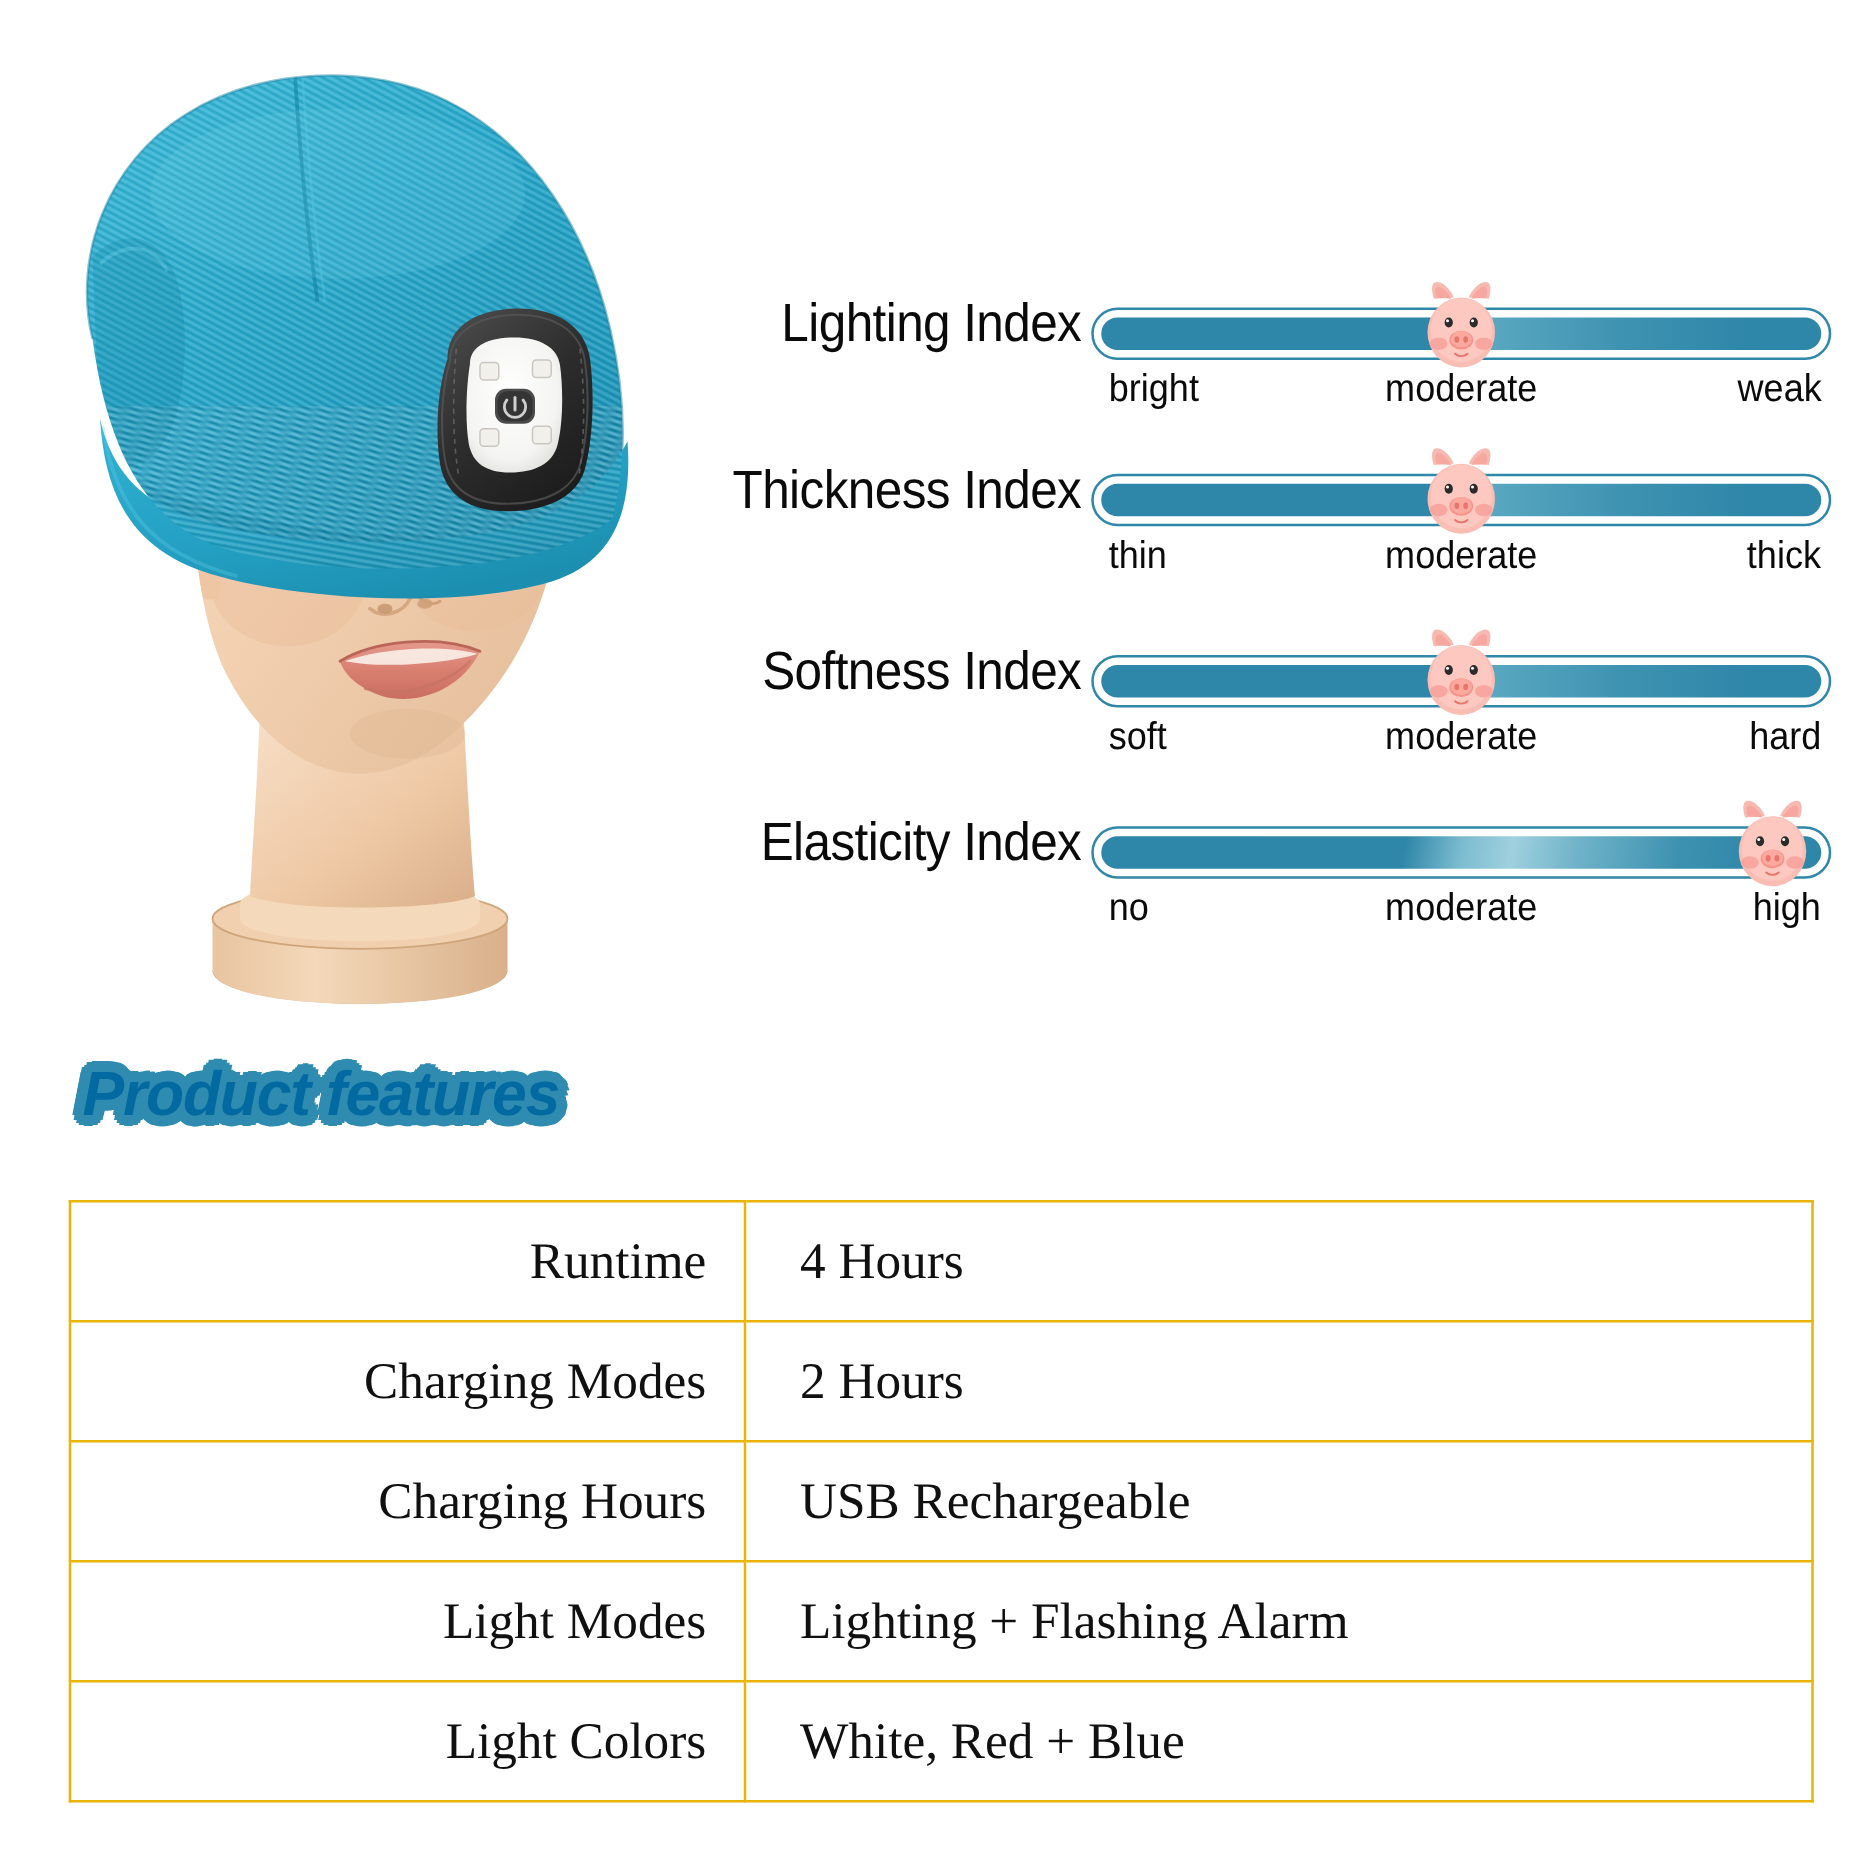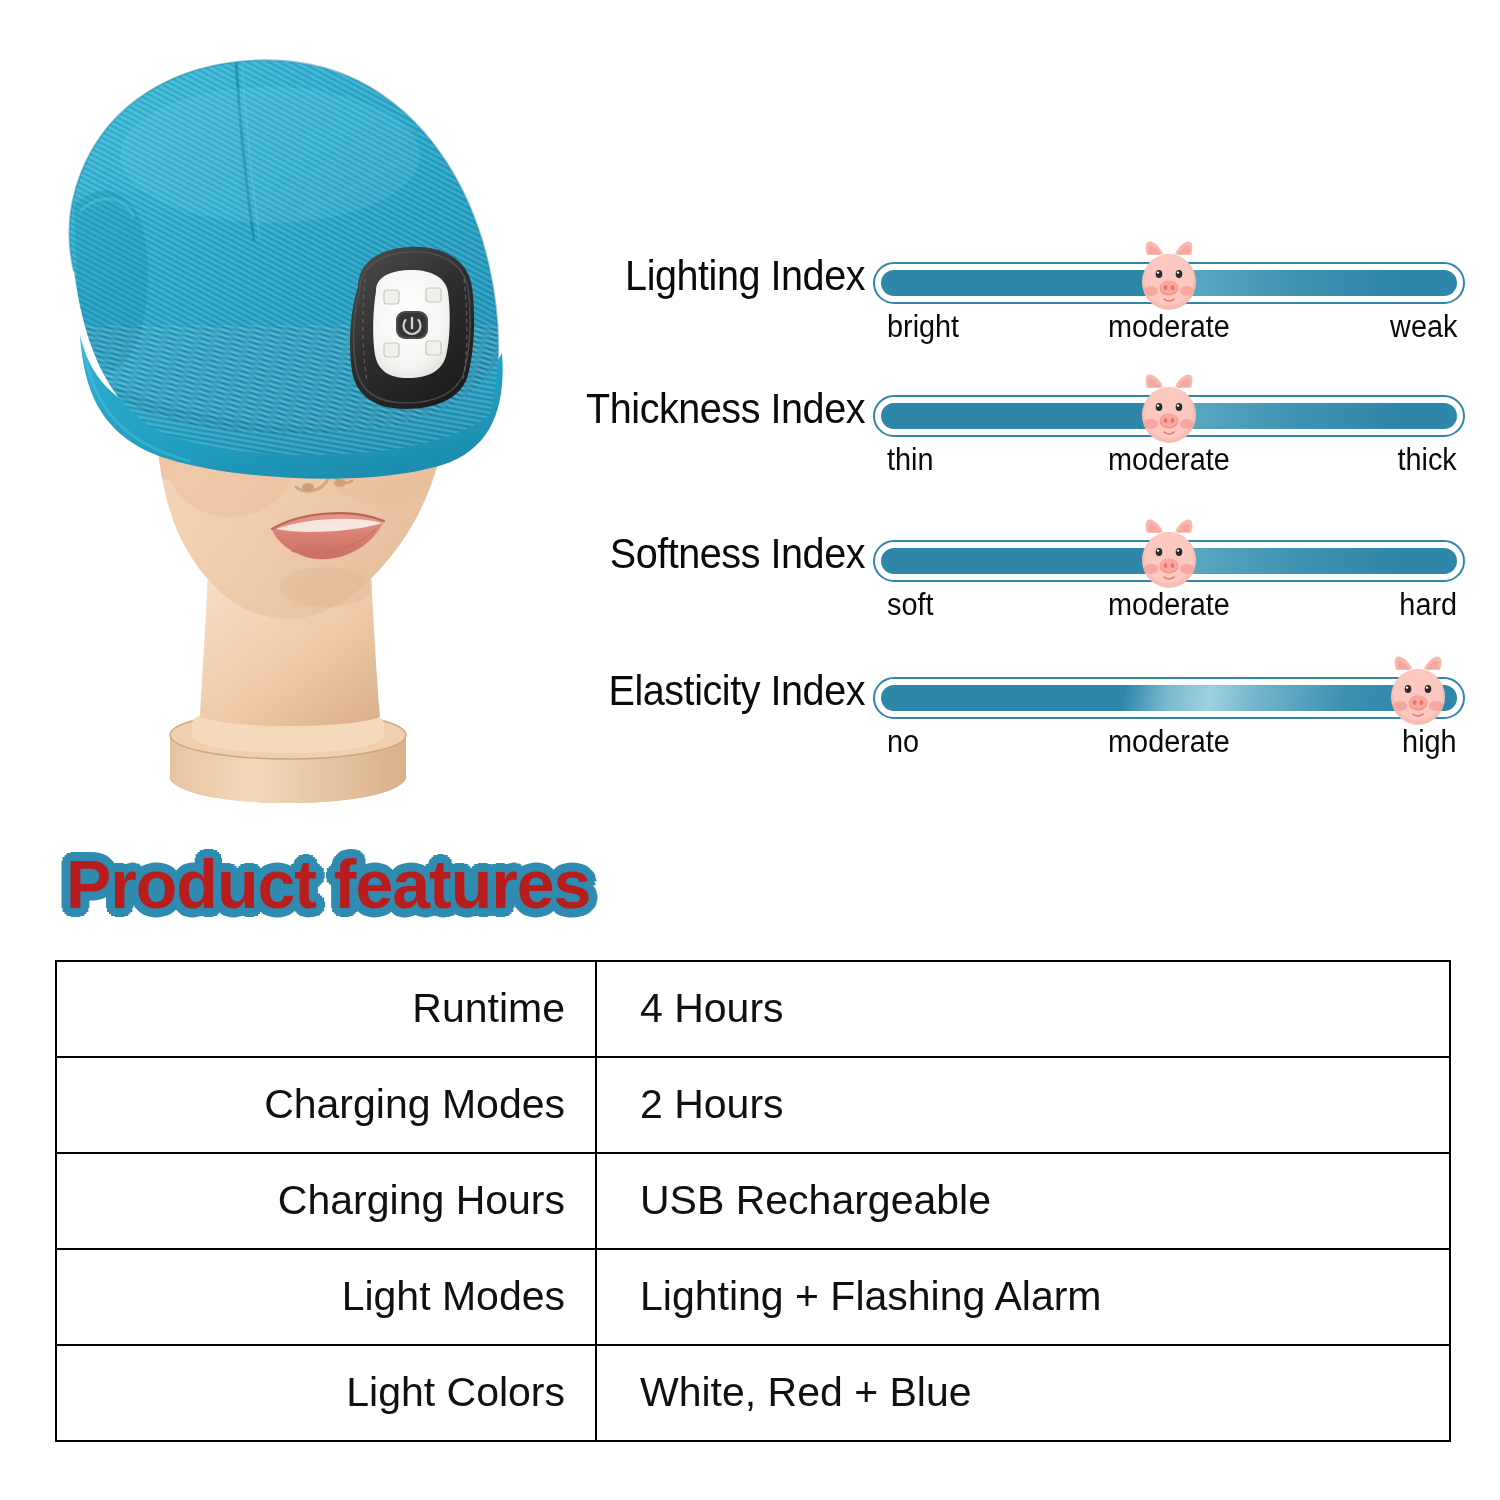--- a/index.html
+++ b/index.html
@@ -37,21 +37,20 @@
     top: 230px;
     width: 920px;
     height: 540px;
   }
 
   .index-row {
     position: absolute;
     left: 0;
     width: 920px;
     height: 110px;
-    margin-top: 16px;
   }
   .index-row.r0 { top: 0px; }
   .index-row.r1 { top: 133px; }
   .index-row.r2 { top: 278px; }
   .index-row.r3 { top: 415px; }
 
   .index-name {
     position: absolute;
     left: 0;
     top: 8px;
@@ -150,24 +149,25 @@
   .scale-label.lo  { left: 14px; transform-origin: left center; }
   .scale-label.mid { left: 50%; transform: translateX(-50%) scaleX(0.93); }
   .scale-label.hi  { right: 8px; transform-origin: right center; }
 
   
   #features-title {
     position: absolute;
     left: 66px;
     top: 850px;
     font-family: "Liberation Sans", sans-serif;
-    font-size: 68px;
+    font-size: 50px;
     font-weight: bold;
+    font-style: italic;
     letter-spacing: -1px;
-    color: #b91c1c;
+    color: #0369a1;
     -webkit-text-stroke: 7px #ffffff;
     paint-order: stroke fill;
     text-shadow:
        0 -9px 0 #2f8cb0,  0  9px 0 #2f8cb0,
       -9px 0 0 #2f8cb0,   9px 0 0 #2f8cb0,
       -6px -6px 0 #2f8cb0, 6px -6px 0 #2f8cb0,
       -6px  6px 0 #2f8cb0, 6px  6px 0 #2f8cb0,
       -8px -4px 0 #2f8cb0, 8px -4px 0 #2f8cb0,
       -8px  4px 0 #2f8cb0, 8px  4px 0 #2f8cb0,
       -4px -8px 0 #2f8cb0, 4px -8px 0 #2f8cb0,
@@ -179,24 +179,24 @@
   
   #spec-table {
     position: absolute;
     left: 55px;
     top: 960px;
     width: 1396px;
     border-collapse: collapse;
     table-layout: fixed;
   }
   #spec-table td {
-    border: 2px solid #000000;
+    border: 2px solid #eab308;
     height: 96px;
     padding: 0 22px;
-    font-family: Liberation Sans, sans-serif;
+    font-family: Liberation Serif, serif;
     font-size: 41px;
     color: #101010;
     vertical-align: middle;
     line-height: 1.1;
   }
   #spec-table td.spec-key {
     width: 540px;
     text-align: right;
     padding-right: 30px;
   }

